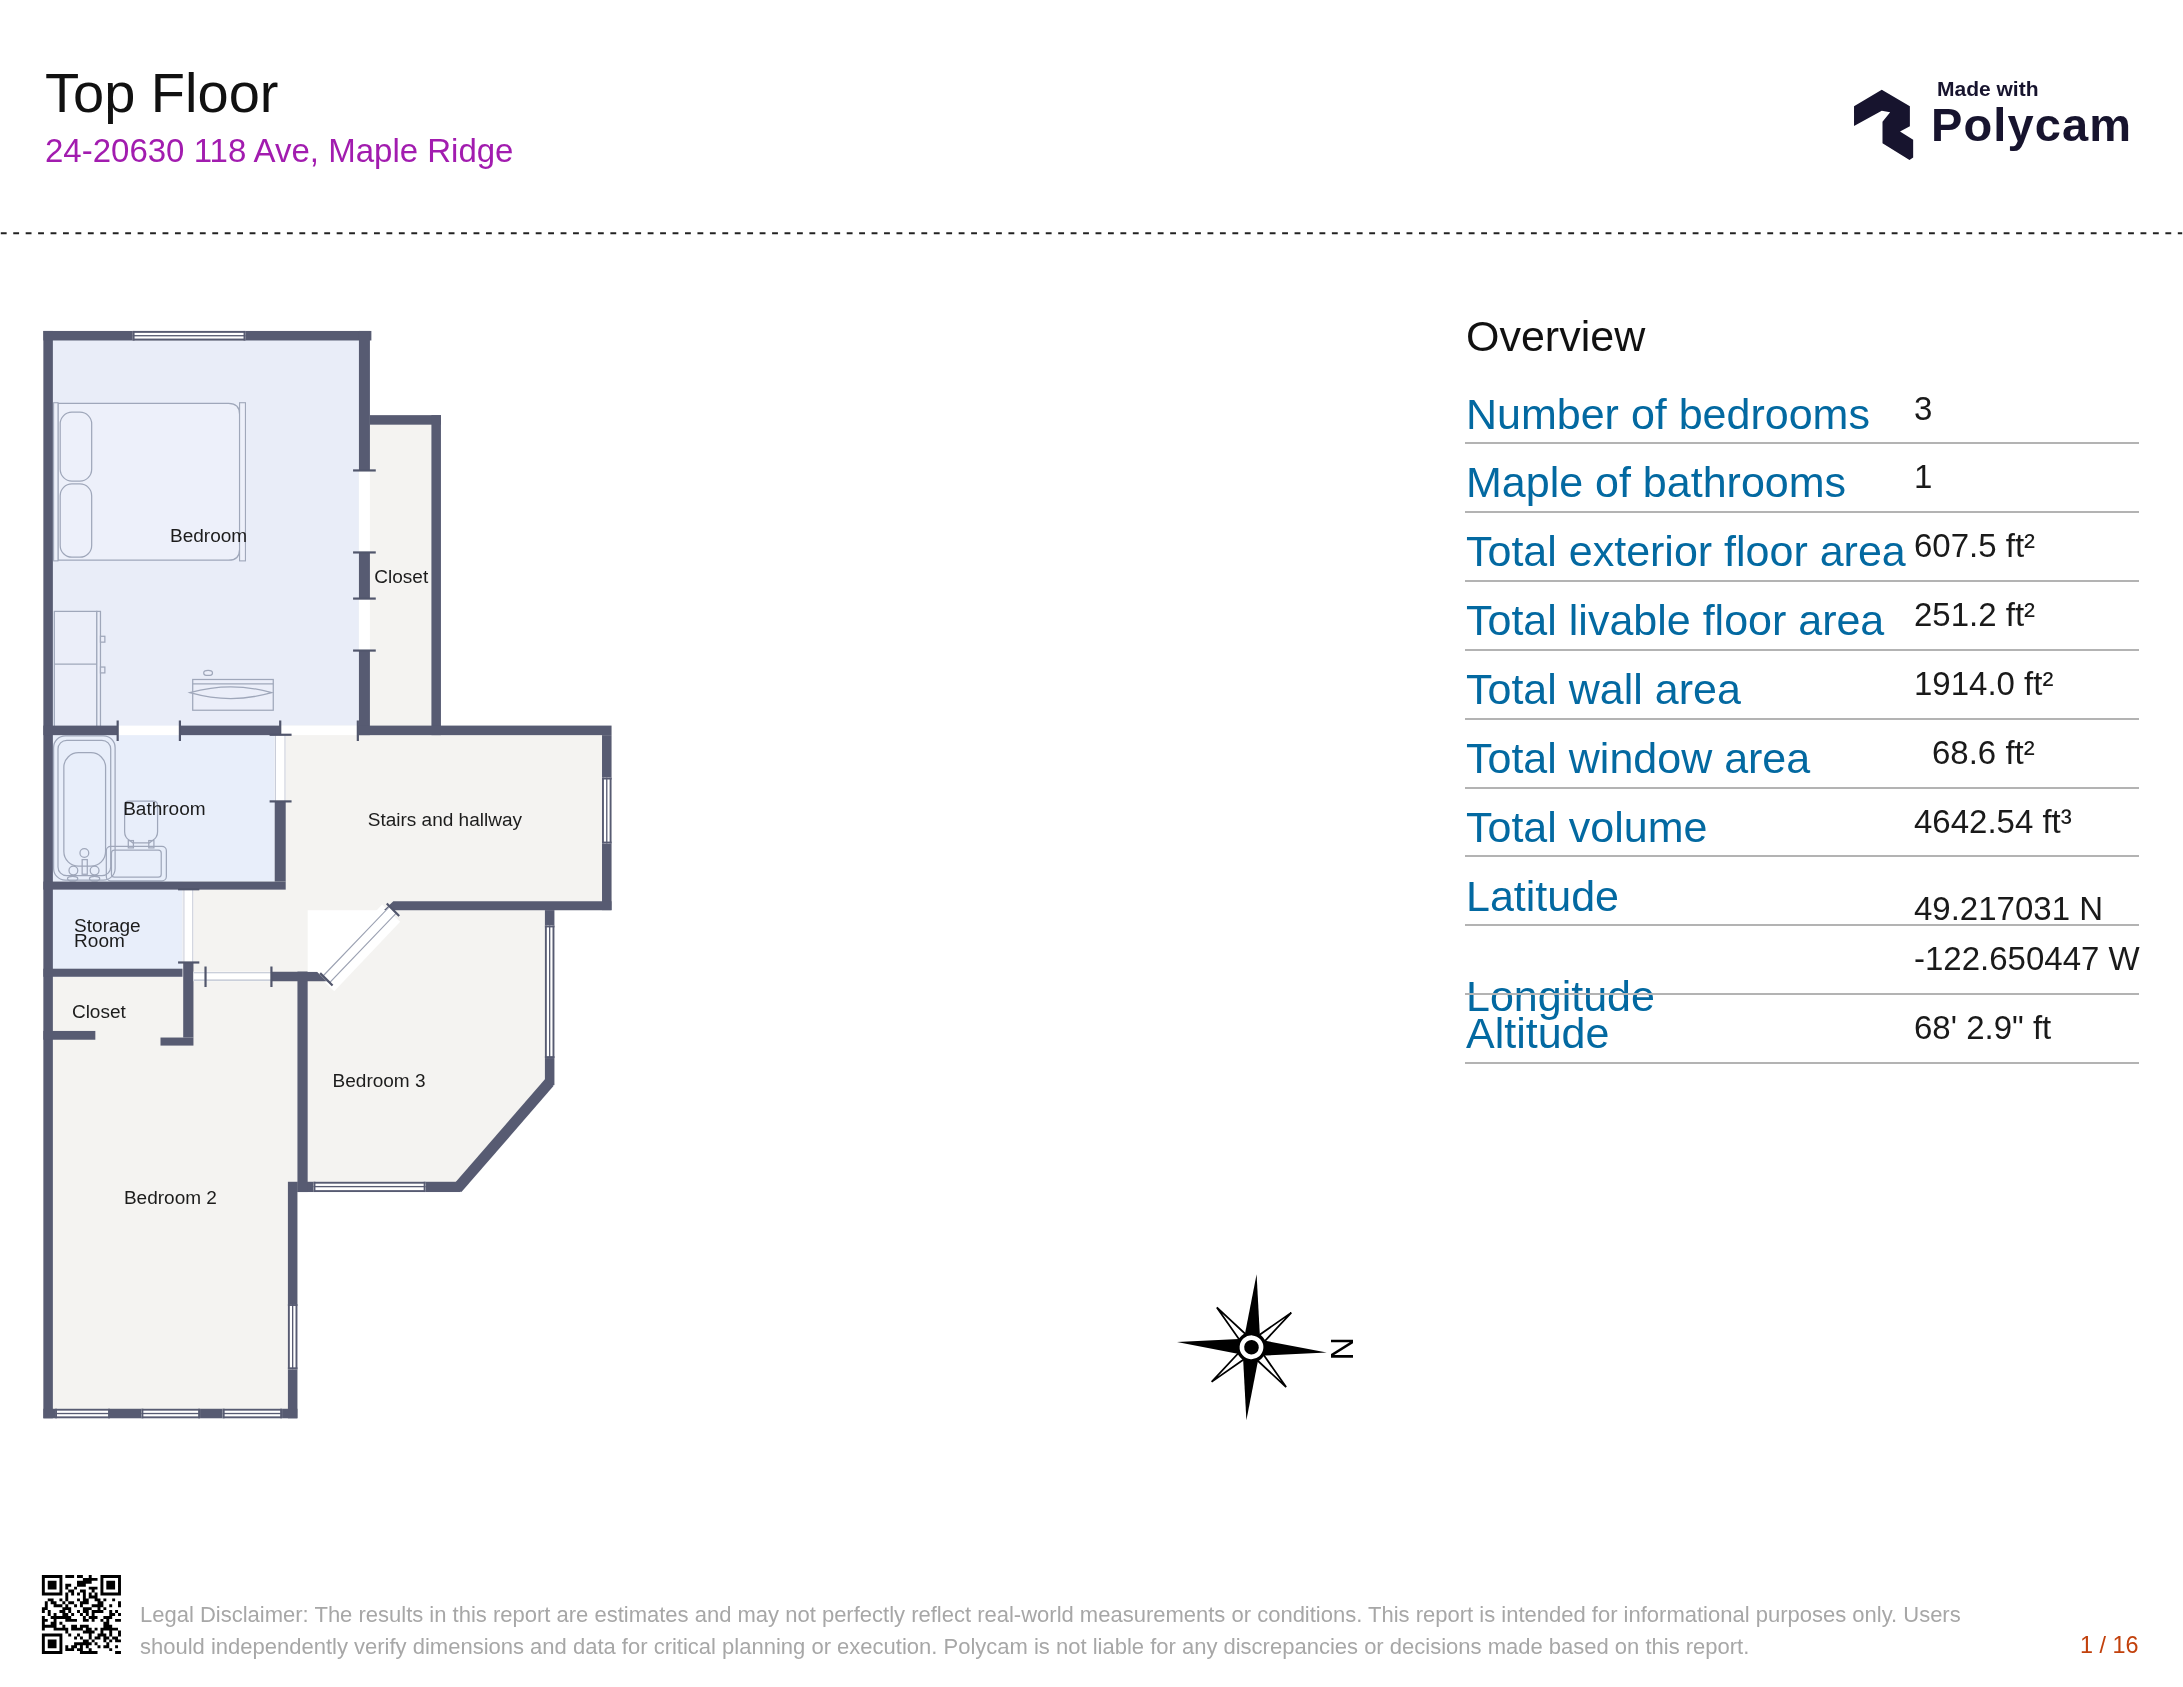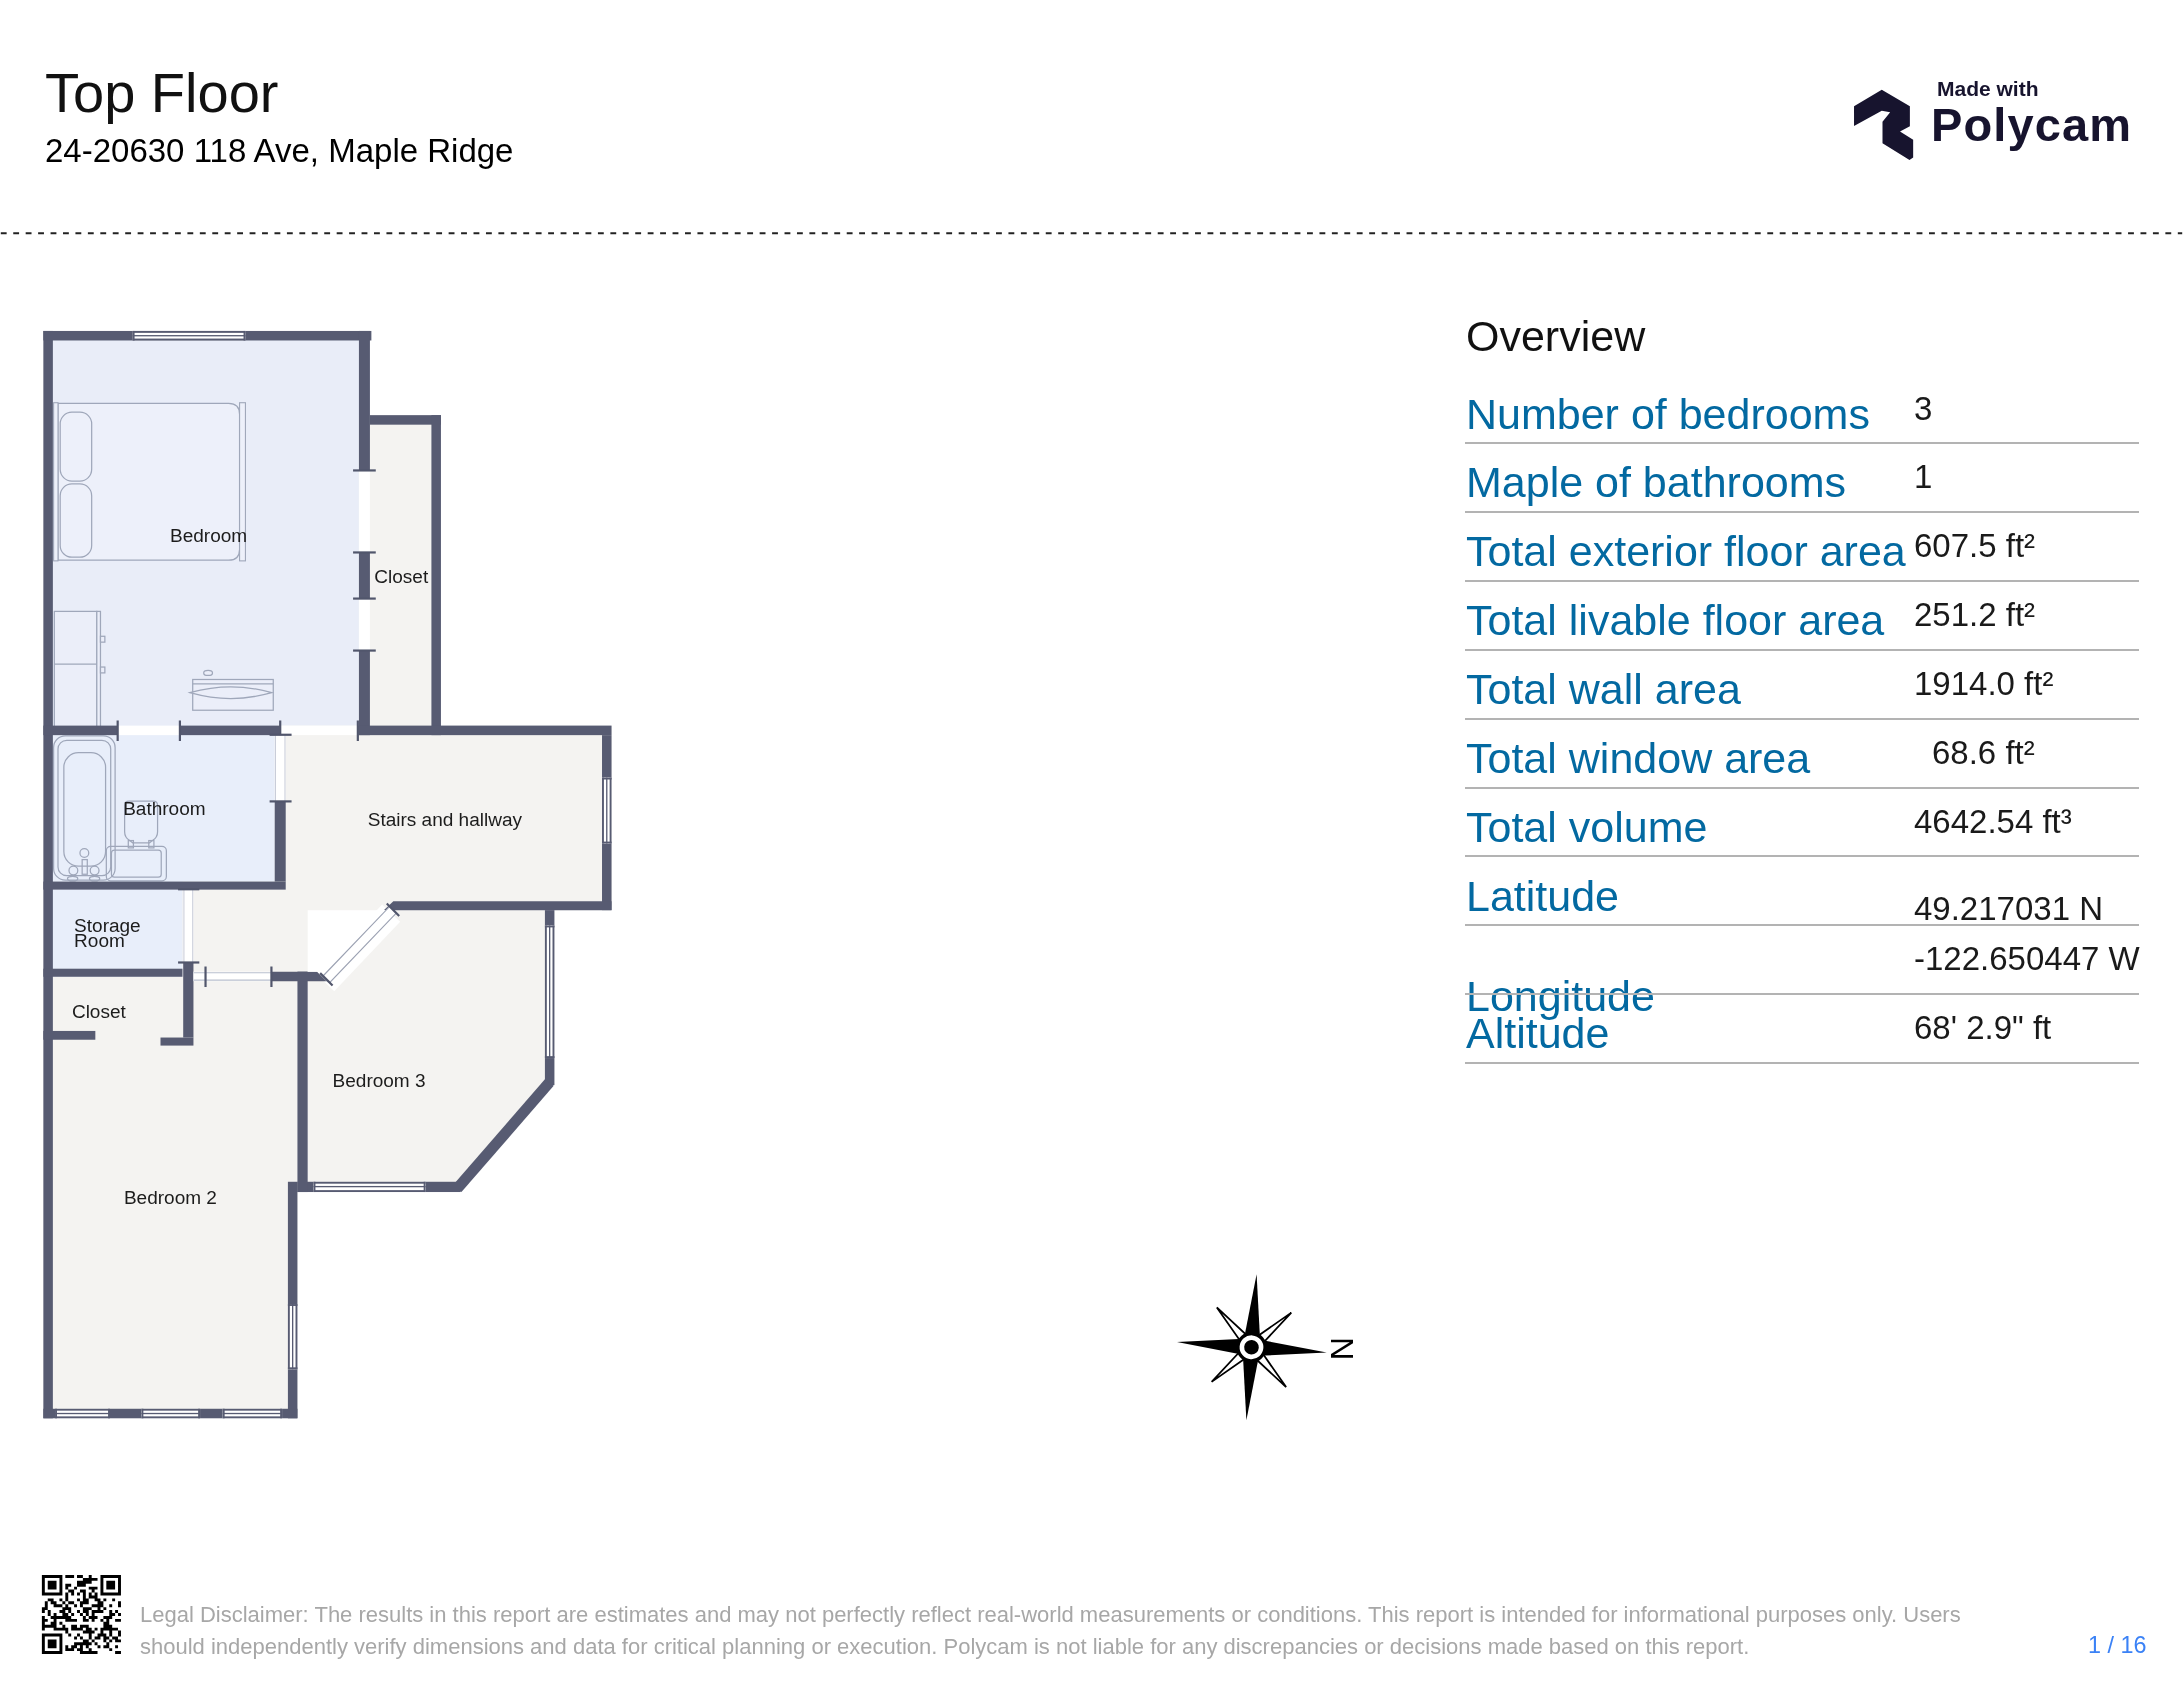--- a/index.html
+++ b/index.html
@@ -6,21 +6,21 @@
   font-family:"Liberation Sans", sans-serif;overflow:hidden;}
 .abs{position:absolute;}
 .tbl-label{font-size:43px;color:#0369a1;}
 .tbl-val{font-size:33px;color:#1a1a1a;}
 .tbl-line{height:1.5px;background:#b3b3b3;width:674px;left:1465px;}
 </style></head>
 <body>
 
 <div class="abs" style="left:45px;top:60px;font-size:56px;color:#111111;">Top Floor</div>
 
-<div class="abs" style="left:45px;top:132px;font-size:33px;color:#000000;">24-20630 118 Ave, Maple Ridge</div>
+<div class="abs" style="left:45px;top:132px;font-size:33px;color:#a21caf;">24-20630 118 Ave, Maple Ridge</div>
 
 <svg class="abs" style="left:1846px;top:82px;" width="73" height="88" viewBox="0 0 100 120">
 <path fill="#17142e" d="M49,10.5 L87.5,32.8 L87.5,60.3 L74,67.7 L92,79 L92,103 L87,106.5 L50,83.8 L50,54.3 L60.5,41.3 L49,39 L11,60 L11,32.8 Z"></path>
 </svg>
 
 <div class="abs" style="left:1937px;top:77px;font-size:21px;font-weight:bold;color:#17142e;">Made with</div>
 
 <div class="abs" style="left:1931px;top:97px;font-size:47px;font-weight:bold;color:#17142e;letter-spacing:1.1px;">Polycam</div>
 
 <svg class="abs" style="left:0;top:231px;" width="2183" height="4.4" viewBox="0 0 2981 6">
@@ -370,14 +370,14 @@
   <circle cx="0" cy="0" r="10" fill="#000000"></circle>
 </g>
 
 <text x="1816" y="1856" font-size="44" fill="#000" transform="rotate(90 1832 1842)">N</text>
 
 <path fill="#000000" d="M57 2151h4v4h-4zM61 2151h4v4h-4zM65 2151h4v4h-4zM69 2151h4v4h-4zM73 2151h4v4h-4zM77 2151h4v4h-4zM81 2151h4v4h-4zM89 2151h4v4h-4zM93 2151h4v4h-4zM97 2151h4v4h-4zM105 2151h4v4h-4zM109 2151h4v4h-4zM121 2151h4v4h-4zM137 2151h4v4h-4zM141 2151h4v4h-4zM145 2151h4v4h-4zM149 2151h4v4h-4zM153 2151h4v4h-4zM157 2151h4v4h-4zM161 2151h4v4h-4zM57 2155h4v4h-4zM81 2155h4v4h-4zM113 2155h4v4h-4zM117 2155h4v4h-4zM121 2155h4v4h-4zM125 2155h4v4h-4zM129 2155h4v4h-4zM137 2155h4v4h-4zM161 2155h4v4h-4zM57 2159h4v4h-4zM65 2159h4v4h-4zM69 2159h4v4h-4zM73 2159h4v4h-4zM81 2159h4v4h-4zM105 2159h4v4h-4zM109 2159h4v4h-4zM113 2159h4v4h-4zM117 2159h4v4h-4zM121 2159h4v4h-4zM137 2159h4v4h-4zM145 2159h4v4h-4zM149 2159h4v4h-4zM153 2159h4v4h-4zM161 2159h4v4h-4zM57 2163h4v4h-4zM65 2163h4v4h-4zM69 2163h4v4h-4zM73 2163h4v4h-4zM81 2163h4v4h-4zM89 2163h4v4h-4zM93 2163h4v4h-4zM105 2163h4v4h-4zM109 2163h4v4h-4zM113 2163h4v4h-4zM137 2163h4v4h-4zM145 2163h4v4h-4zM149 2163h4v4h-4zM153 2163h4v4h-4zM161 2163h4v4h-4zM57 2167h4v4h-4zM65 2167h4v4h-4zM69 2167h4v4h-4zM73 2167h4v4h-4zM81 2167h4v4h-4zM89 2167h4v4h-4zM101 2167h4v4h-4zM121 2167h4v4h-4zM125 2167h4v4h-4zM129 2167h4v4h-4zM137 2167h4v4h-4zM145 2167h4v4h-4zM149 2167h4v4h-4zM153 2167h4v4h-4zM161 2167h4v4h-4zM57 2171h4v4h-4zM81 2171h4v4h-4zM93 2171h4v4h-4zM97 2171h4v4h-4zM109 2171h4v4h-4zM113 2171h4v4h-4zM125 2171h4v4h-4zM137 2171h4v4h-4zM161 2171h4v4h-4zM57 2175h4v4h-4zM61 2175h4v4h-4zM65 2175h4v4h-4zM69 2175h4v4h-4zM73 2175h4v4h-4zM77 2175h4v4h-4zM81 2175h4v4h-4zM89 2175h4v4h-4zM97 2175h4v4h-4zM105 2175h4v4h-4zM113 2175h4v4h-4zM121 2175h4v4h-4zM129 2175h4v4h-4zM137 2175h4v4h-4zM141 2175h4v4h-4zM145 2175h4v4h-4zM149 2175h4v4h-4zM153 2175h4v4h-4zM157 2175h4v4h-4zM161 2175h4v4h-4zM89 2179h4v4h-4zM113 2179h4v4h-4zM121 2179h4v4h-4zM125 2179h4v4h-4zM129 2179h4v4h-4zM65 2183h4v4h-4zM69 2183h4v4h-4zM81 2183h4v4h-4zM89 2183h4v4h-4zM105 2183h4v4h-4zM113 2183h4v4h-4zM117 2183h4v4h-4zM129 2183h4v4h-4zM133 2183h4v4h-4zM141 2183h4v4h-4zM153 2183h4v4h-4zM61 2187h4v4h-4zM69 2187h4v4h-4zM73 2187h4v4h-4zM85 2187h4v4h-4zM93 2187h4v4h-4zM97 2187h4v4h-4zM109 2187h4v4h-4zM113 2187h4v4h-4zM117 2187h4v4h-4zM133 2187h4v4h-4zM137 2187h4v4h-4zM161 2187h4v4h-4zM61 2191h4v4h-4zM73 2191h4v4h-4zM77 2191h4v4h-4zM81 2191h4v4h-4zM89 2191h4v4h-4zM101 2191h4v4h-4zM109 2191h4v4h-4zM125 2191h4v4h-4zM129 2191h4v4h-4zM133 2191h4v4h-4zM137 2191h4v4h-4zM149 2191h4v4h-4zM161 2191h4v4h-4zM57 2195h4v4h-4zM61 2195h4v4h-4zM85 2195h4v4h-4zM89 2195h4v4h-4zM93 2195h4v4h-4zM113 2195h4v4h-4zM117 2195h4v4h-4zM121 2195h4v4h-4zM133 2195h4v4h-4zM141 2195h4v4h-4zM57 2199h4v4h-4zM65 2199h4v4h-4zM81 2199h4v4h-4zM85 2199h4v4h-4zM93 2199h4v4h-4zM105 2199h4v4h-4zM113 2199h4v4h-4zM117 2199h4v4h-4zM125 2199h4v4h-4zM129 2199h4v4h-4zM133 2199h4v4h-4zM137 2199h4v4h-4zM149 2199h4v4h-4zM157 2199h4v4h-4zM65 2203h4v4h-4zM73 2203h4v4h-4zM85 2203h4v4h-4zM89 2203h4v4h-4zM97 2203h4v4h-4zM109 2203h4v4h-4zM117 2203h4v4h-4zM125 2203h4v4h-4zM149 2203h4v4h-4zM153 2203h4v4h-4zM161 2203h4v4h-4zM57 2207h4v4h-4zM69 2207h4v4h-4zM73 2207h4v4h-4zM77 2207h4v4h-4zM81 2207h4v4h-4zM85 2207h4v4h-4zM89 2207h4v4h-4zM93 2207h4v4h-4zM113 2207h4v4h-4zM121 2207h4v4h-4zM125 2207h4v4h-4zM129 2207h4v4h-4zM141 2207h4v4h-4zM145 2207h4v4h-4zM149 2207h4v4h-4zM57 2211h4v4h-4zM61 2211h4v4h-4zM73 2211h4v4h-4zM89 2211h4v4h-4zM93 2211h4v4h-4zM97 2211h4v4h-4zM101 2211h4v4h-4zM113 2211h4v4h-4zM117 2211h4v4h-4zM125 2211h4v4h-4zM137 2211h4v4h-4zM145 2211h4v4h-4zM157 2211h4v4h-4zM161 2211h4v4h-4zM57 2215h4v4h-4zM69 2215h4v4h-4zM73 2215h4v4h-4zM81 2215h4v4h-4zM141 2215h4v4h-4zM145 2215h4v4h-4zM57 2219h4v4h-4zM61 2219h4v4h-4zM65 2219h4v4h-4zM69 2219h4v4h-4zM73 2219h4v4h-4zM85 2219h4v4h-4zM97 2219h4v4h-4zM101 2219h4v4h-4zM109 2219h4v4h-4zM113 2219h4v4h-4zM117 2219h4v4h-4zM141 2219h4v4h-4zM145 2219h4v4h-4zM149 2219h4v4h-4zM57 2223h4v4h-4zM73 2223h4v4h-4zM77 2223h4v4h-4zM81 2223h4v4h-4zM85 2223h4v4h-4zM89 2223h4v4h-4zM97 2223h4v4h-4zM101 2223h4v4h-4zM105 2223h4v4h-4zM109 2223h4v4h-4zM117 2223h4v4h-4zM121 2223h4v4h-4zM129 2223h4v4h-4zM137 2223h4v4h-4zM141 2223h4v4h-4zM145 2223h4v4h-4zM149 2223h4v4h-4zM153 2223h4v4h-4zM157 2223h4v4h-4zM89 2227h4v4h-4zM113 2227h4v4h-4zM117 2227h4v4h-4zM121 2227h4v4h-4zM125 2227h4v4h-4zM137 2227h4v4h-4zM149 2227h4v4h-4zM161 2227h4v4h-4zM57 2231h4v4h-4zM61 2231h4v4h-4zM65 2231h4v4h-4zM69 2231h4v4h-4zM73 2231h4v4h-4zM77 2231h4v4h-4zM81 2231h4v4h-4zM93 2231h4v4h-4zM105 2231h4v4h-4zM121 2231h4v4h-4zM133 2231h4v4h-4zM137 2231h4v4h-4zM141 2231h4v4h-4zM149 2231h4v4h-4zM161 2231h4v4h-4zM57 2235h4v4h-4zM81 2235h4v4h-4zM101 2235h4v4h-4zM109 2235h4v4h-4zM121 2235h4v4h-4zM129 2235h4v4h-4zM133 2235h4v4h-4zM141 2235h4v4h-4zM145 2235h4v4h-4zM153 2235h4v4h-4zM157 2235h4v4h-4zM57 2239h4v4h-4zM65 2239h4v4h-4zM69 2239h4v4h-4zM73 2239h4v4h-4zM81 2239h4v4h-4zM113 2239h4v4h-4zM117 2239h4v4h-4zM125 2239h4v4h-4zM141 2239h4v4h-4zM149 2239h4v4h-4zM157 2239h4v4h-4zM161 2239h4v4h-4zM57 2243h4v4h-4zM65 2243h4v4h-4zM69 2243h4v4h-4zM73 2243h4v4h-4zM81 2243h4v4h-4zM101 2243h4v4h-4zM105 2243h4v4h-4zM109 2243h4v4h-4zM113 2243h4v4h-4zM117 2243h4v4h-4zM121 2243h4v4h-4zM129 2243h4v4h-4zM145 2243h4v4h-4zM57 2247h4v4h-4zM65 2247h4v4h-4zM69 2247h4v4h-4zM73 2247h4v4h-4zM81 2247h4v4h-4zM89 2247h4v4h-4zM97 2247h4v4h-4zM101 2247h4v4h-4zM109 2247h4v4h-4zM117 2247h4v4h-4zM133 2247h4v4h-4zM141 2247h4v4h-4zM145 2247h4v4h-4zM157 2247h4v4h-4zM57 2251h4v4h-4zM81 2251h4v4h-4zM89 2251h4v4h-4zM93 2251h4v4h-4zM97 2251h4v4h-4zM105 2251h4v4h-4zM109 2251h4v4h-4zM121 2251h4v4h-4zM149 2251h4v4h-4zM57 2255h4v4h-4zM61 2255h4v4h-4zM65 2255h4v4h-4zM69 2255h4v4h-4zM73 2255h4v4h-4zM77 2255h4v4h-4zM81 2255h4v4h-4zM109 2255h4v4h-4zM113 2255h4v4h-4zM117 2255h4v4h-4zM121 2255h4v4h-4zM125 2255h4v4h-4zM129 2255h4v4h-4zM157 2255h4v4h-4zM161 2255h4v4h-4z"></path>
 </svg>
 
 <div class="abs" style="left:140px;top:1599px;font-size:22px;line-height:32px;color:#a7a7a7;">Legal Disclaimer: The results in this report are estimates and may not perfectly reflect real-world measurements or conditions. This report is intended for informational purposes only. Users<br>should independently verify dimensions and data for critical planning or execution. Polycam is not liable for any discrepancies or decisions made based on this report.</div>
 
-<div class="abs" style="left:2080px;top:1632px;font-size:23.4px;color:#3b82f6;margin-left:8px;">1 / 16</div>
+<div class="abs" style="left:2080px;top:1632px;font-size:23.4px;color:#c2410c;">1 / 16</div>
 
 
 </body></html>

